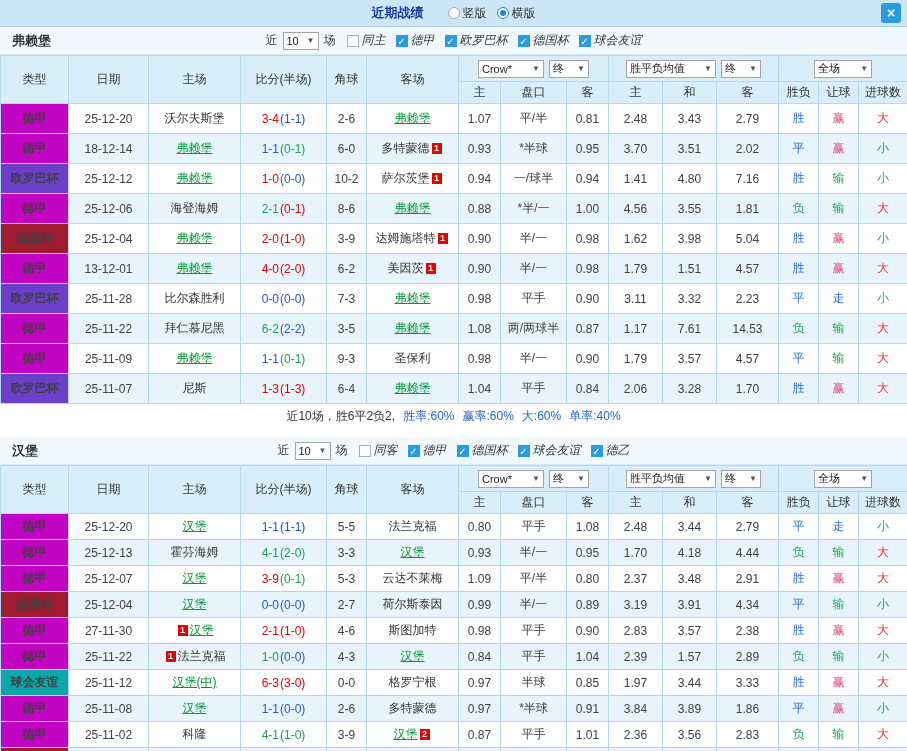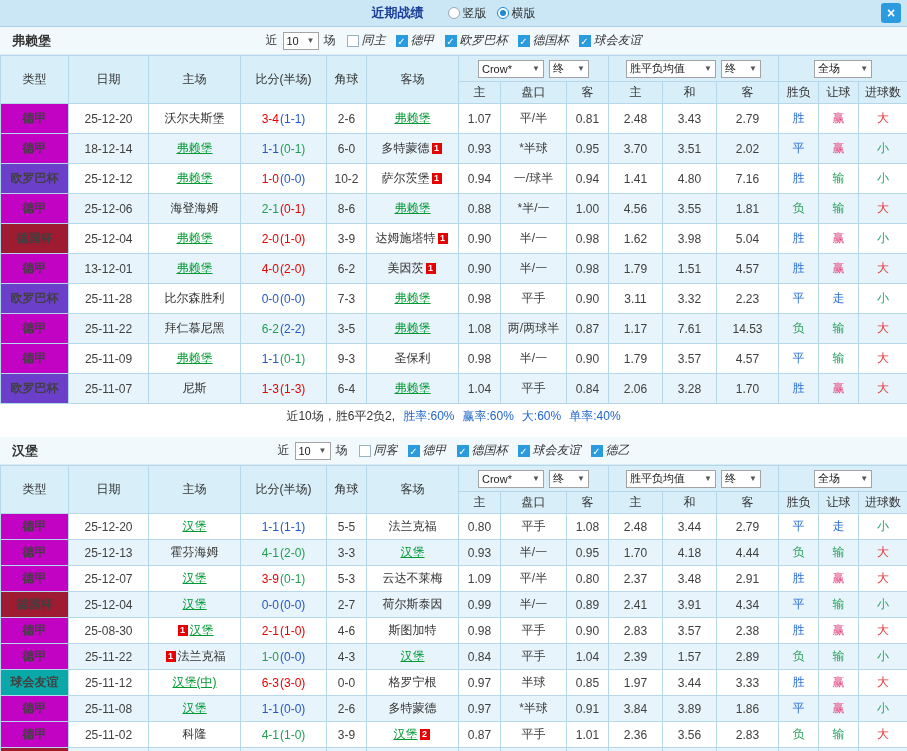--- a/index.html
+++ b/index.html
@@ -522,30 +522,30 @@
           <tr>
             <td class="league" style="background: rgb(158, 27, 50);">德国杯</td>
             <td>25-12-04</td>
             <td><span class="team-link focus">汉堡</span></td>
             <td class="score"><span style="color: rgb(36, 87, 197);">0-0</span><span style="color: rgb(36, 87, 197);">(0-0)</span></td>
             <td>2-7</td>
             <td><span class="team-link">荷尔斯泰因</span></td>
             <td>0.99</td>
             <td>半/一</td>
             <td>0.89</td>
-            <td class="eu">2.41</td>
+            <td class="eu">3.19</td>
             <td class="eu">3.91</td>
             <td class="eu">4.34</td>
             <td style="color: rgb(43, 111, 214);">平</td>
             <td style="color: rgb(39, 163, 95);">输</td>
             <td style="color: rgb(39, 163, 95);">小</td>
           </tr>
           <tr>
             <td class="league" style="background: rgb(195, 3, 195);">德甲</td>
-            <td>25-08-30</td>
+            <td>27-11-30</td>
             <td><span class="card">1</span><span class="team-link focus">汉堡</span></td>
             <td class="score"><span style="color: rgb(230, 0, 0);">2-1</span><span style="color: rgb(230, 0, 0);">(1-0)</span></td>
             <td>4-6</td>
             <td><span class="team-link">斯图加特</span></td>
             <td>0.98</td>
             <td>平手</td>
             <td>0.90</td>
             <td class="eu">2.83</td>
             <td class="eu">3.57</td>
             <td class="eu">2.38</td>

